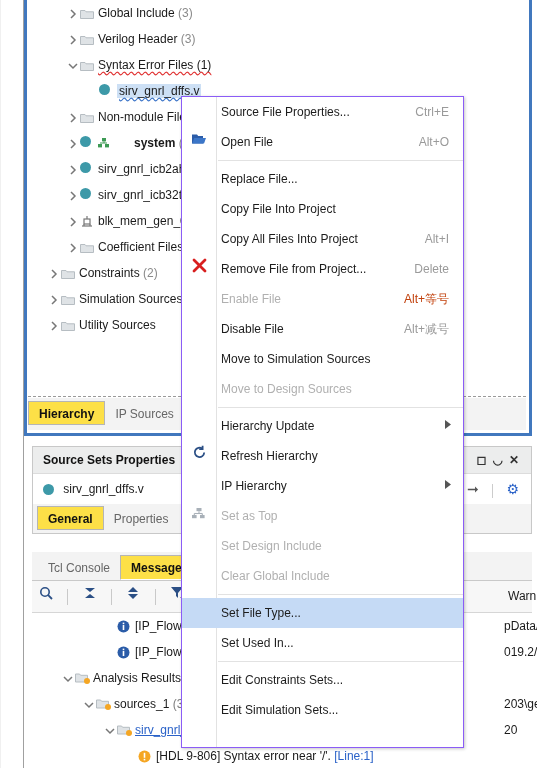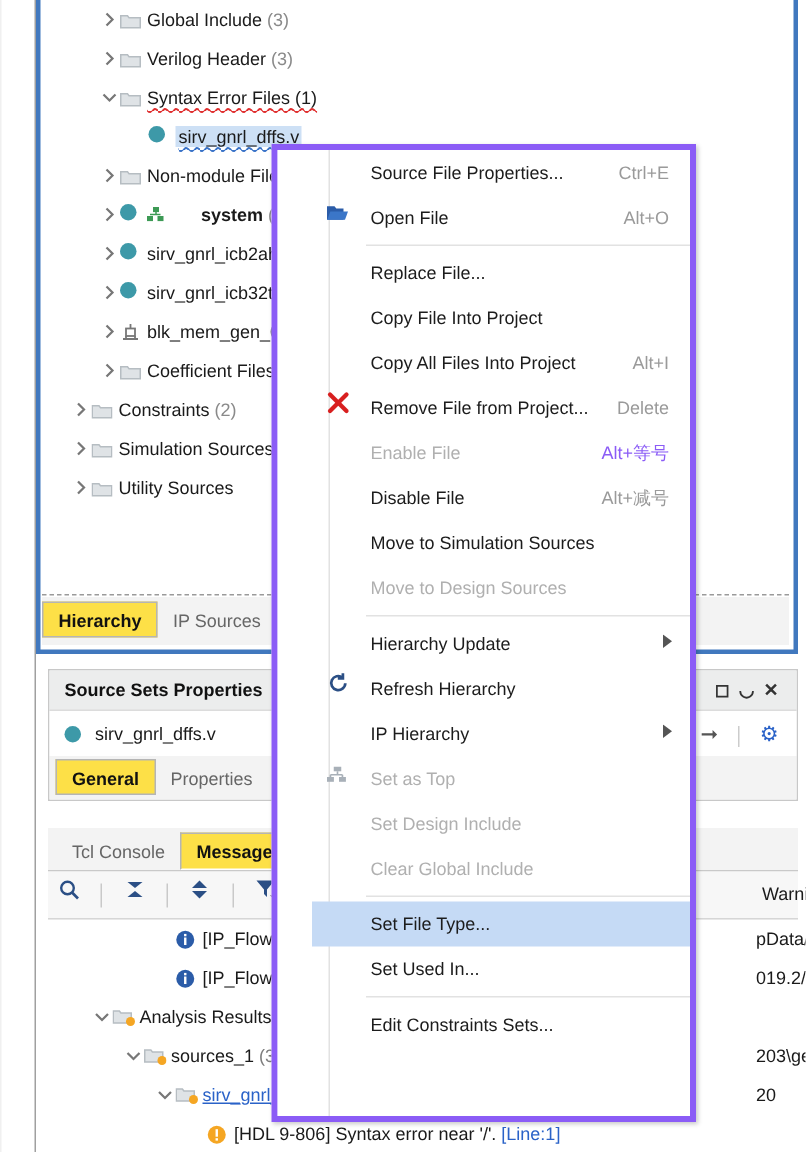--- a/index.html
+++ b/index.html
@@ -125,40 +125,40 @@
     height:26px; line-height:26px; white-space:nowrap; font-size:12px;
     color:#1a1a1a;
   }
   .msg-link { color:#2a62c8; text-decoration:underline; }
   .msg-blue { color:#2a62c8; }
   .gray { color:#7d7d7d; }
 
   
   .ctx {
     position:absolute; left:181px; top:96px; width:283px; height:652px;
-    background:#ffffff; border:4px solid #8b5cf6;
+    background:#ffffff; border:1px solid #8b5cf6;
     box-shadow: 1px 1px 3px rgba(0,0,0,0.22);
-    box-sizing:border-box; overflow:hidden;padding-left:23px;
+    box-sizing:border-box; overflow:hidden;
   }
   .ctx-rail {
     position:absolute; left:0; top:0; width:34px; height:100%;
     background:#ffffff; border-right:1px solid #e2e2e2;
   }
   .mi-row {
     position:relative; height:30px; line-height:30px;
     white-space:nowrap; font-size:12px; color:#1c1c1c;
     padding-left:36px; box-sizing:border-box;
   }
   .mi-row.hl { background:#c5daf5; }
   .mi-row.disabled { color:#b0b0b0; }
   .mi-label { margin-left:3px; }
   .mi-accel {
     position:absolute; right:14px; top:0; color:#9a9a9a; font-size:12px;
   }
-  .mi-row.disabled .mi-accel { color:#8b5cf6; }
+  .mi-row.disabled .mi-accel { color:#c2410c; }
   .mi-sub {
     position:absolute; right:12px; top:0; color:#555; font-size:9px;
   }
   .mi-ic {
     position:absolute; left:0; top:0; width:34px; height:30px;
     text-align:center; line-height:30px;
   }
   .ctx-sep { height:1px; background:#e2e2e2; margin:3px 0 3px 36px; }
 
   .circ { display:inline-block; width:11px; height:11px; border-radius:50%;
@@ -383,16 +383,17 @@
               <line x1="2.3" y1="5.5" x2="2.3" y2="7" stroke="#a8b0b8" stroke-width="1.1"></line>
               <line x1="10.3" y1="5.5" x2="10.3" y2="7" stroke="#a8b0b8" stroke-width="1.1"></line>
             </svg></span><span class="mi-label">Set as Top</span></div>
         <div class="mi-row disabled"><span class="mi-label">Set Design Include</span></div>
         <div class="mi-row disabled"><span class="mi-label">Clear Global Include</span></div>
         <div class="ctx-sep"></div>
         <div class="mi-row hl"><span class="mi-label">Set File Type...</span></div>
         <div class="mi-row"><span class="mi-label">Set Used In...</span></div>
         <div class="ctx-sep"></div>
         <div class="mi-row"><span class="mi-label">Edit Constraints Sets...</span></div>
+        <div class="mi-row"><span class="mi-label">Edit Simulation Sets...</span></div>
       </div>
   </div>
 
 </div>
 
 </body></html>

